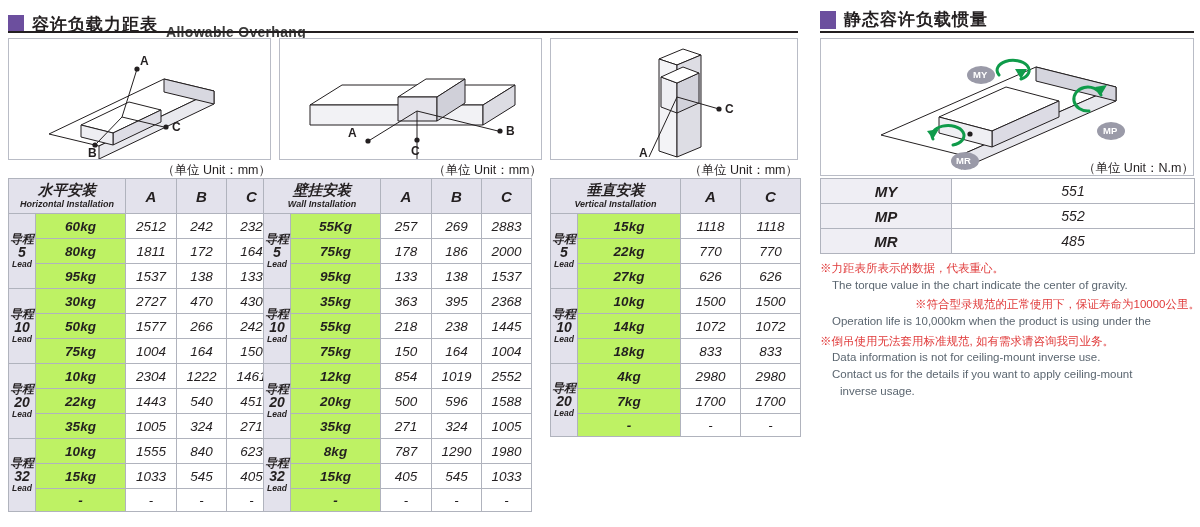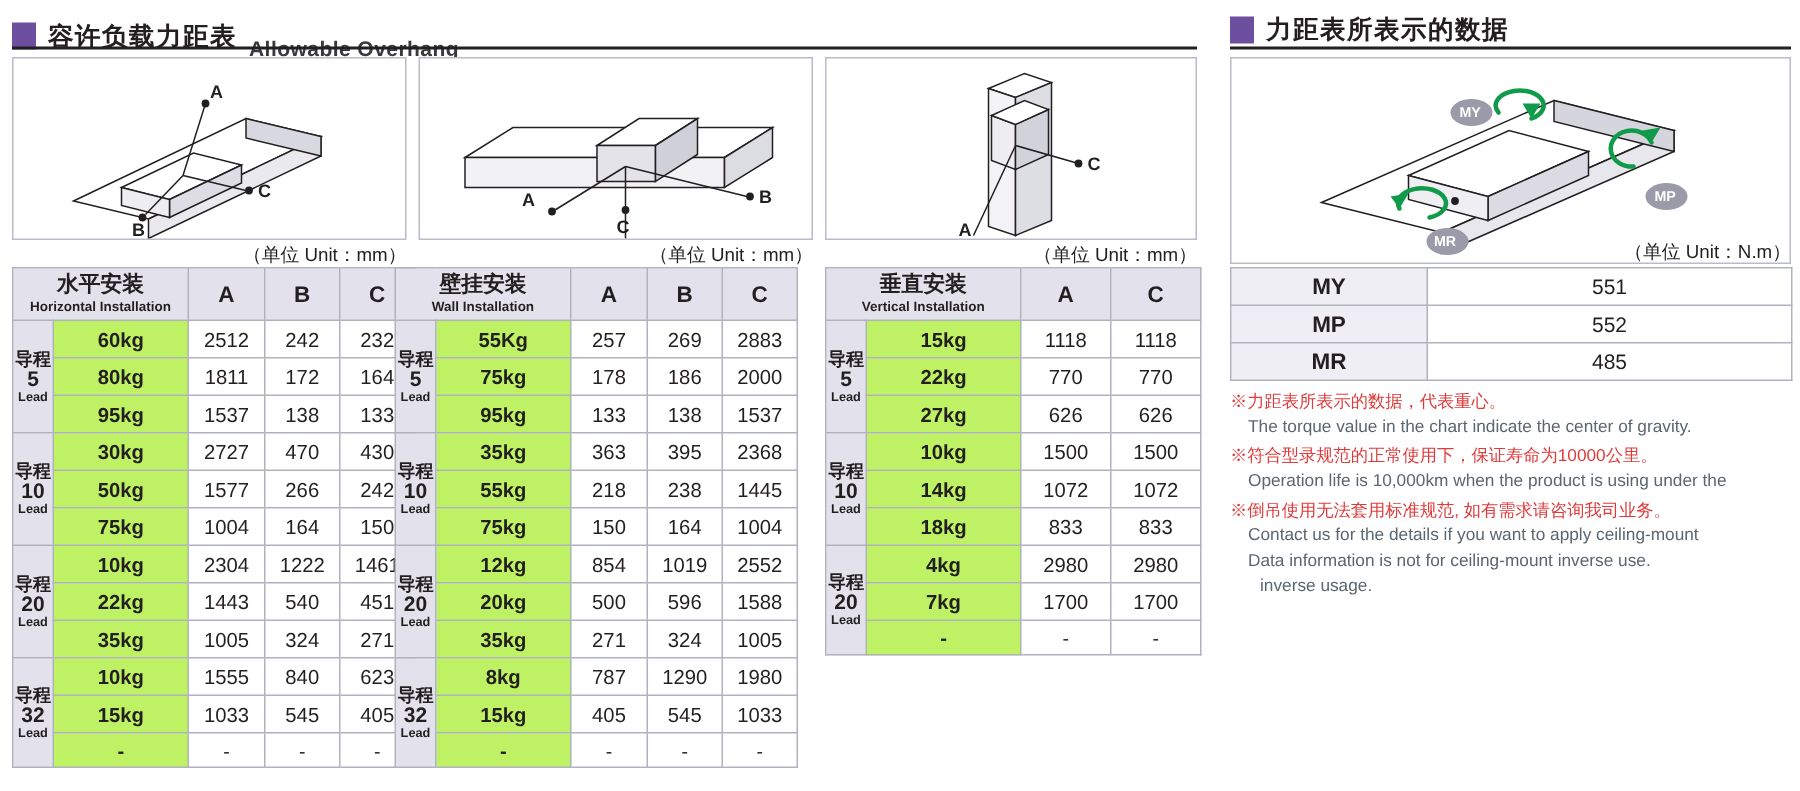--- a/index.html
+++ b/index.html
@@ -16,21 +16,21 @@
   .sec-head .bar{width:16px;height:18px;background:#6c4f9e;margin-right:8px;}
   .sec-head .cn{font-size:17px;font-weight:bold;letter-spacing:1px;color:#231f20;}
   .sec-head .en{font-size:14px;font-weight:bold;margin-left:8px;color:#3a3a3a;letter-spacing:.3px;margin-top:16px;}
   .rule{position:absolute;height:2px;background:#231f20;}
 
   
   .figbox{position:absolute;border:1px solid #b9bcc6;background:#fff;box-sizing:border-box;}
   .unit{position:absolute;font-size:12.5px;color:#231f20;text-align:right;}
 
   
-  table{border-collapse:collapse;position:absolute;font-size:13px;}
+  table{border-collapse:collapse;position:absolute;font-size:13px;font-style:italic;}
   table td,table th{border:1px solid #b0b3bd;text-align:center;vertical-align:middle;padding:0;}
   .hdr{background:#e3e2ec;font-weight:bold;font-size:15px;}
   .hdr .cn{display:block;font-size:14.5px;font-weight:bold;line-height:1.15;}
   .hdr .en{display:block;font-size:9px;font-weight:bold;line-height:1.15;color:#231f20;}
   .lead{background:#e3e2ec;font-weight:bold;width:26px;}
   .lead .l1{display:block;font-size:12px;line-height:1.0;}
   .lead .num{display:block;font-size:14px;line-height:1.05;}
   .lead .l2{display:block;font-size:8.5px;line-height:1.0;}
   .kg{background:#bef264;font-weight:bold;font-size:13.5px;}
   .val{background:#ffffff;font-size:13.5px;}
@@ -56,21 +56,21 @@
 
 <div class="sec-head" style="left:8px;top:8px;">
   <span class="bar"></span>
   <span class="cn">容许负载力距表</span>
   <span class="en">Allowable Overhang</span>
 </div>
 <div class="rule" style="left:8px;top:31px;width:790px;"></div>
 
 <div class="sec-head" style="left:820px;top:8px;">
   <span class="bar"></span>
-  <span class="cn">力距表所表示的数据</span>
+  <span class="cn">静态容许负载惯量</span>
 </div>
 <div class="rule" style="left:820px;top:31px;width:374px;"></div>
 
 <div class="figbox" style="left:8px;top:38px;width:263px;height:122px;">
   <svg width="261" height="120" viewBox="0 0 261 120">
     <g stroke="#231f20" stroke-width="1" fill="none">
 
       <polygon points="40,95 155,40 205,52 90,107" fill="#ffffff"></polygon>
       <polygon points="205,52 205,65 90,120 90,107" fill="#e9e9ee"></polygon>
       <polygon points="155,40 205,52 205,65 155,53" fill="#d8d8e0"></polygon>
@@ -478,19 +478,19 @@
   <tr>
     <td class="name">MR</td>
     <td class="v">485</td>
   </tr>
 </tbody>
   </table>
 
 <div class="notes" style="left:820px;top:260px;width:380px;">
   <div class="cn">※力距表所表示的数据，代表重心。</div>
   <div class="en">The torque value in the chart indicate the center of gravity.</div>
-  <div class="cn" style="margin-top:3px;">※符合型录规范的正常使用下，保证寿命为10000公里。</div>
+  <div class="cn" style="margin-top:3px;text-align:right;">※符合型录规范的正常使用下，保证寿命为10000公里。</div>
   <div class="en">Operation life is 10,000km when the product is using under the</div>
   <div class="cn" style="margin-top:3px;">※倒吊使用无法套用标准规范, 如有需求请咨询我司业务。</div>
+  <div class="en">Data information is not for ceiling-mount inverse use.</div>
   <div class="en">Contact us for the details if you want to apply ceiling-mount</div>
-  <div class="en">Data information is not for ceiling-mount inverse use.</div>
   <div class="en" style="padding-left:20px;">inverse usage.</div>
 </div>
 
 </body></html>

